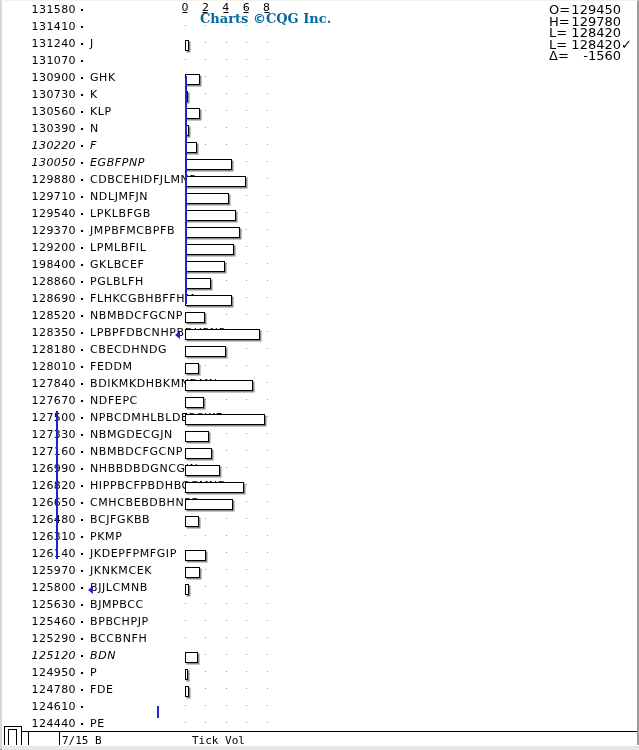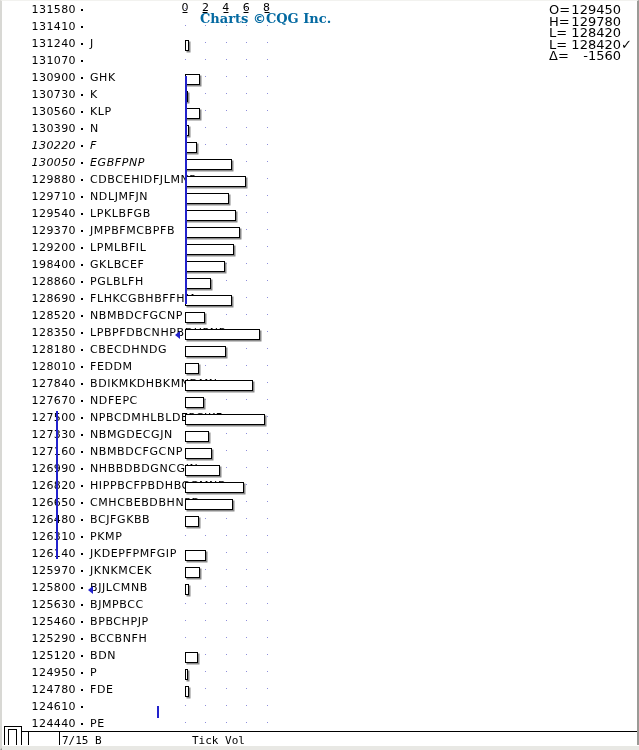--- a/index.html
+++ b/index.html
@@ -402,21 +402,21 @@
         <div class="row" style="top: 613px;">
           <div class="price">125460</div>
           <div class="rowdot"></div>
           <div class="letters">BPBCHPJP</div>
         </div>
         <div class="row" style="top: 630px;">
           <div class="price">125290</div>
           <div class="rowdot"></div>
           <div class="letters">BCCBNFH</div>
         </div>
-        <div class="row" style="top: 647px;">
+        <div class="row" style="top: 647px; font-style: italic;">
           <div class="price">125120</div>
           <div class="rowdot"></div>
           <div class="letters">BDN</div>
           <div class="bar" style="left: 181px; width: 13px;"></div>
         </div>
         <div class="row" style="top: 664px;">
           <div class="price">124950</div>
           <div class="rowdot"></div>
           <div class="letters">P</div>
           <div class="bar thin" style="left: 181px; width: 3px;"></div>

